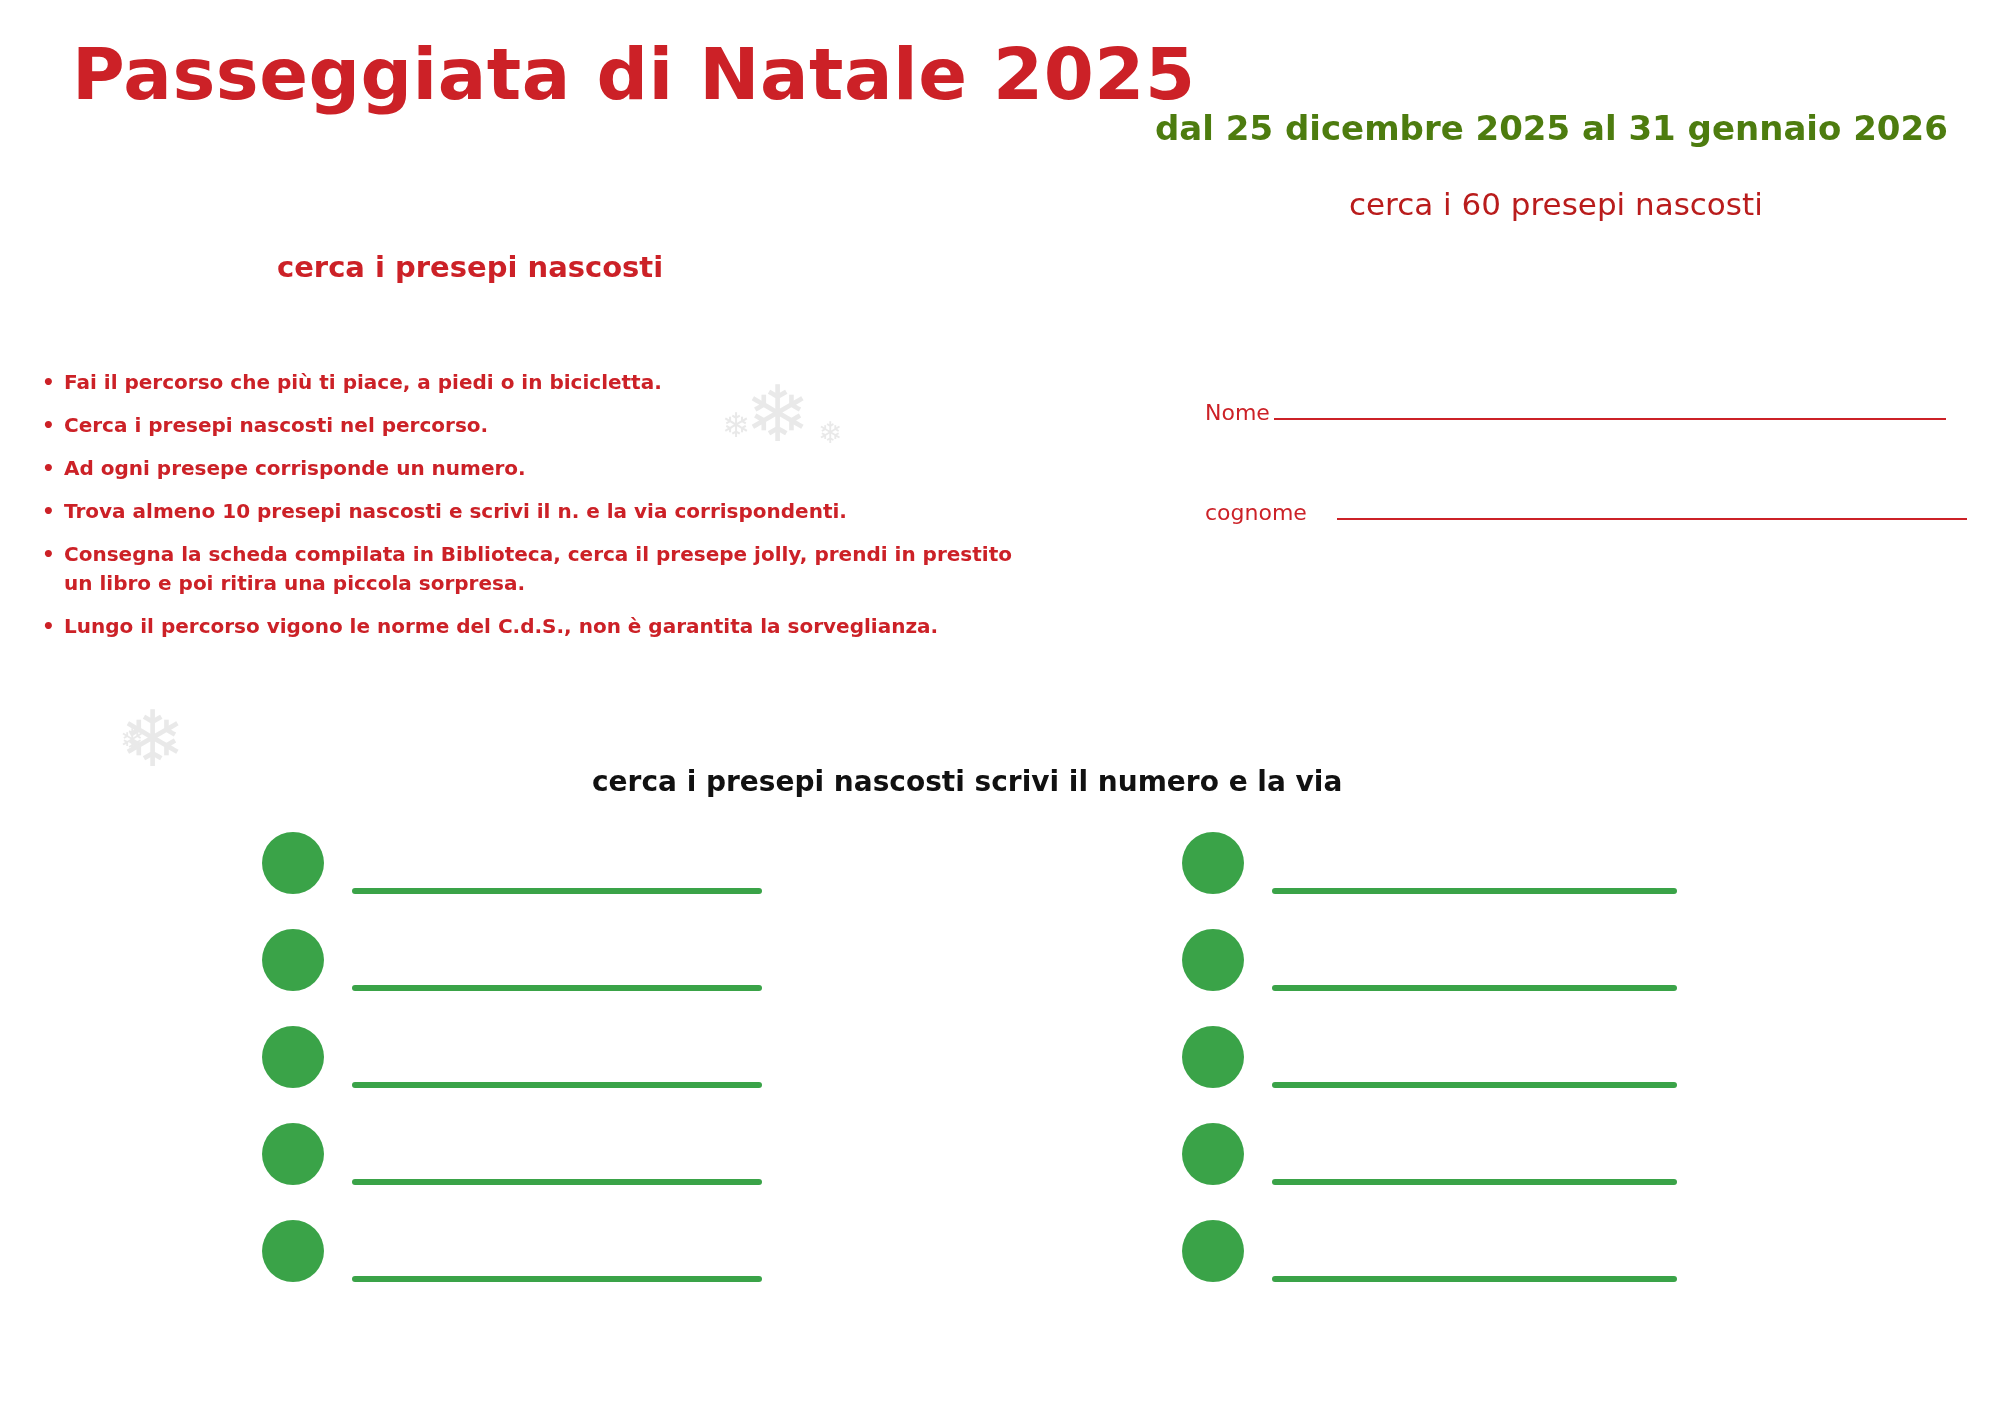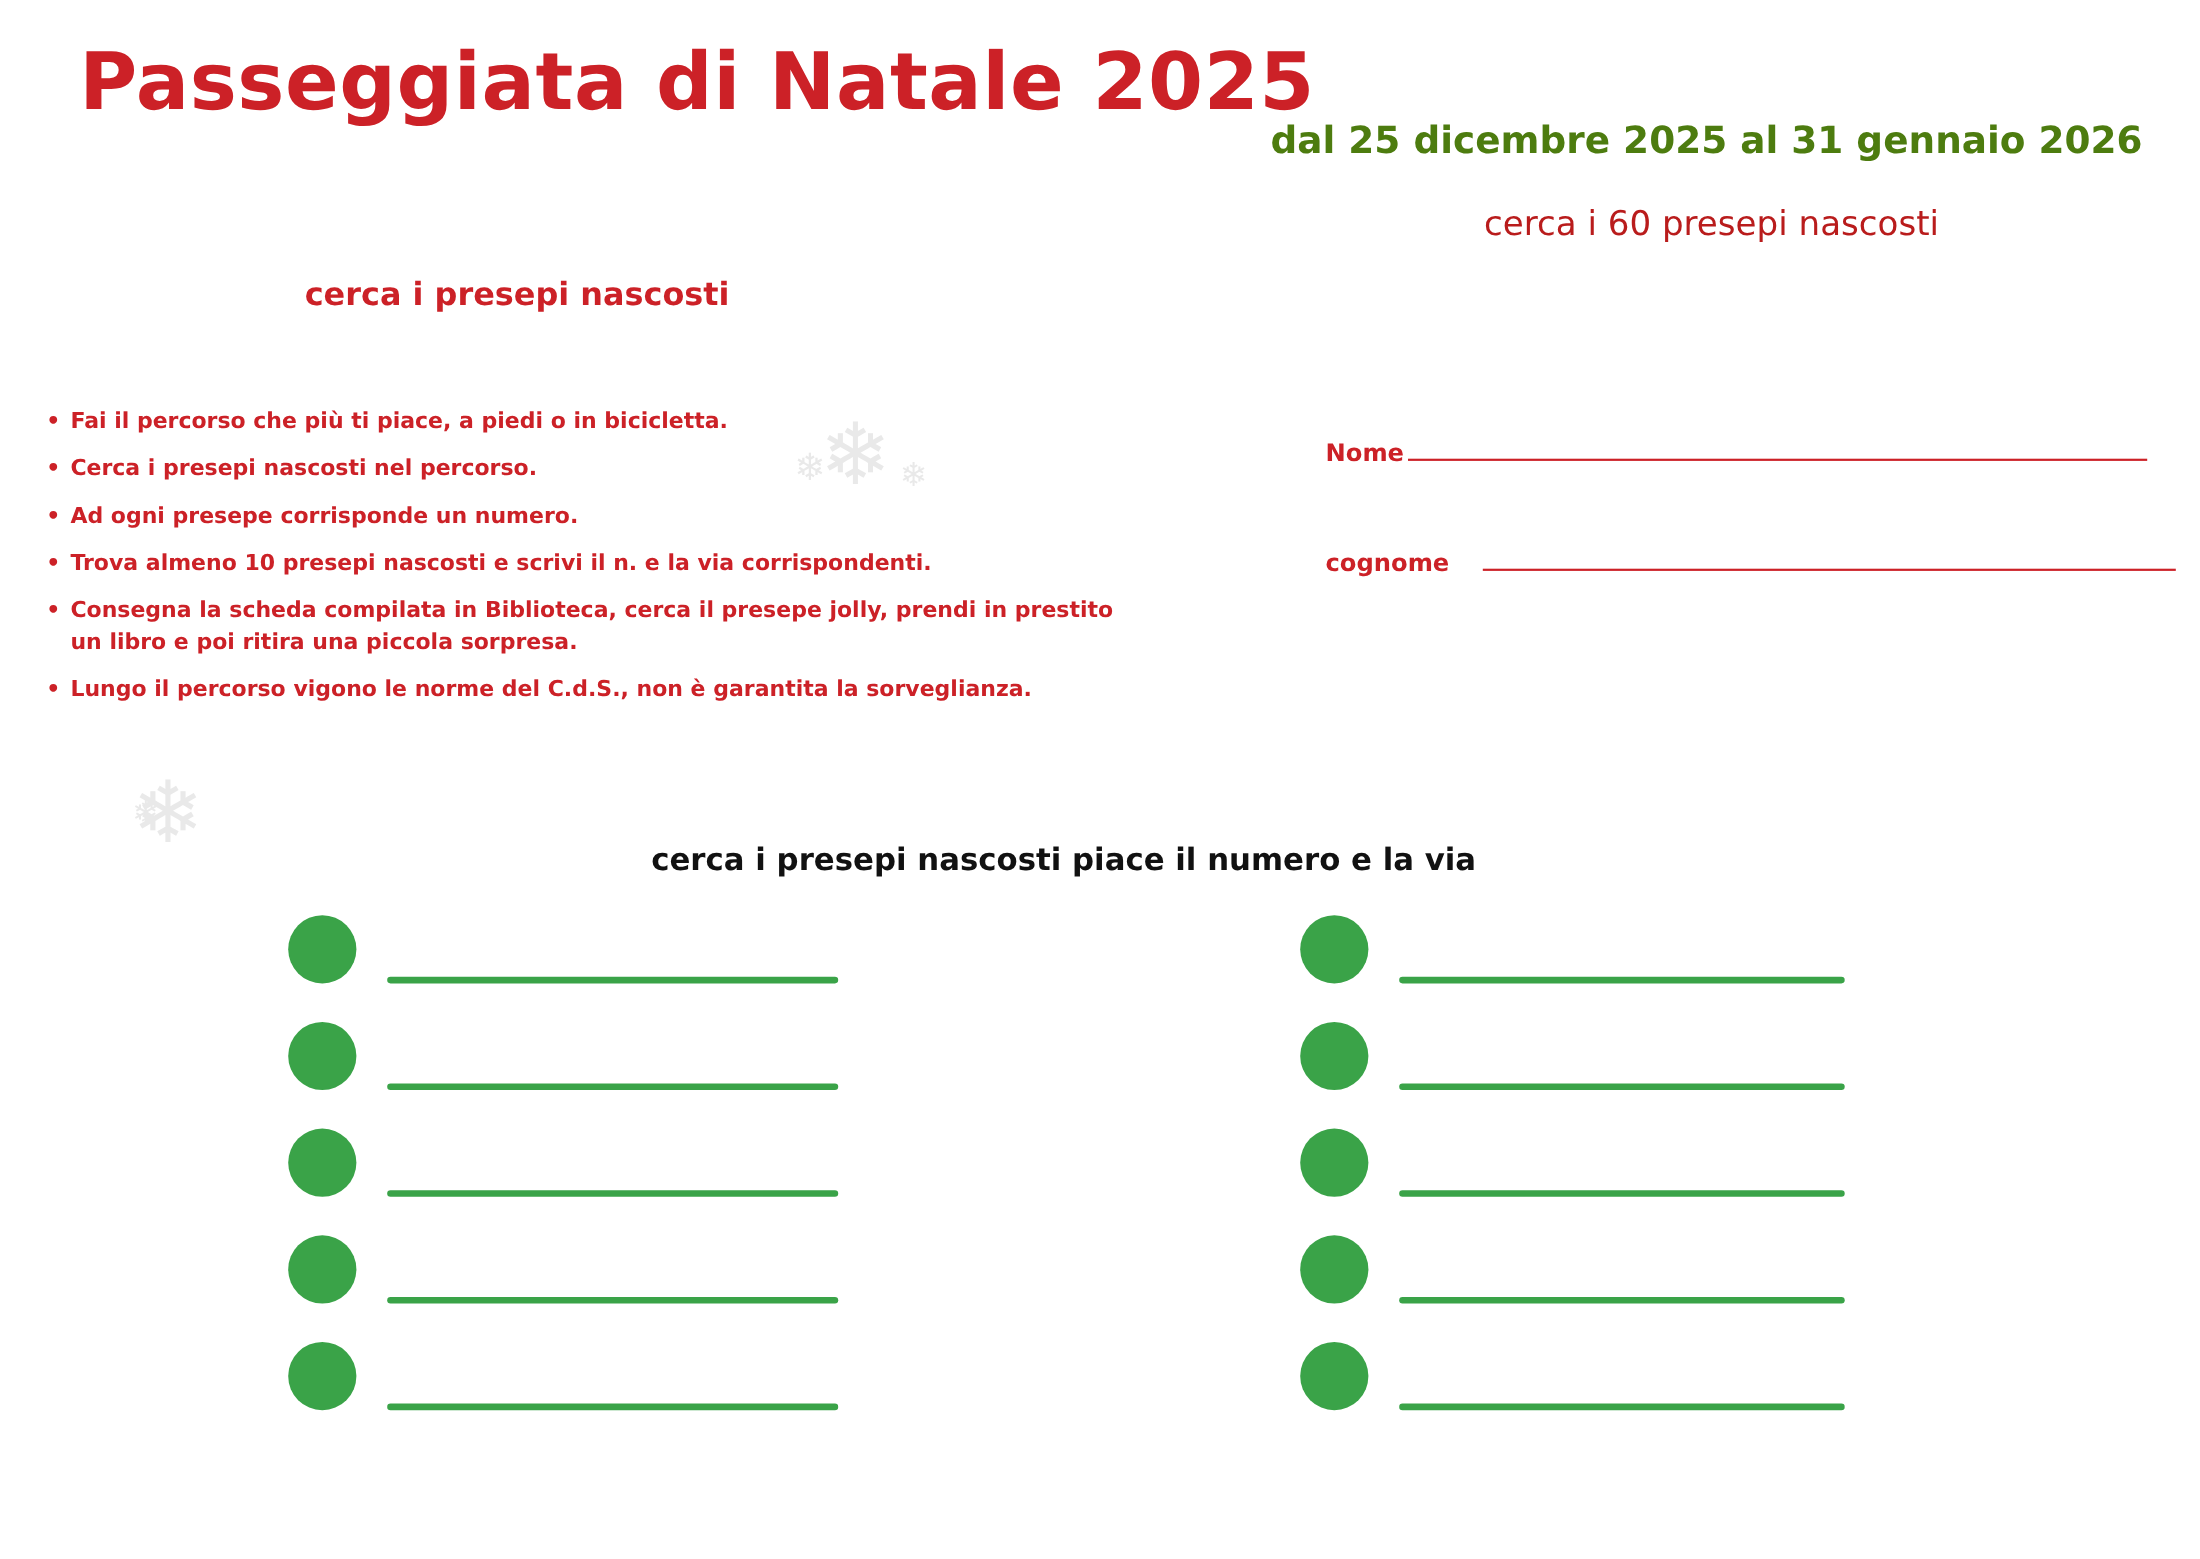--- a/index.html
+++ b/index.html
@@ -98,21 +98,21 @@
     flex: 1 1 auto;
     white-space: pre-line;
   }
 
   
   .field {
     position: absolute;
     display: flex;
     align-items: baseline;
     color: #cc2127;
-    font-weight: 700;
+    font-weight: 400;
     font-size: 22px;
   }
   .field-label { margin-right: 4px; white-space: nowrap; }
   .field-line {
     display: inline-block;
     border-bottom: 2px solid #cc2127;
     height: 1px;
   }
   #field-nome { left: 1205px; top: 400px; }
   #field-nome .field-line { width: 672px; }
@@ -222,21 +222,21 @@
 
   <div class="field" id="field-nome">
     <span class="field-label">Nome</span>
     <span class="field-line"></span>
   </div>
   <div class="field" id="field-cognome">
     <span class="field-label">cognome</span>
     <span class="field-line"></span>
   </div>
 
-  <div class="section-heading">cerca i presepi nascosti piace il numero e la via</div>
+  <div class="section-heading">cerca i presepi nascosti scrivi il numero e la via</div>
 
   <div class="answer-col" id="col-left">
     <div class="answer-row">
       <div class="dot"></div>
       <div class="answer-line"></div>
     </div>
     <div class="answer-row">
       <div class="dot"></div>
       <div class="answer-line"></div>
     </div>

